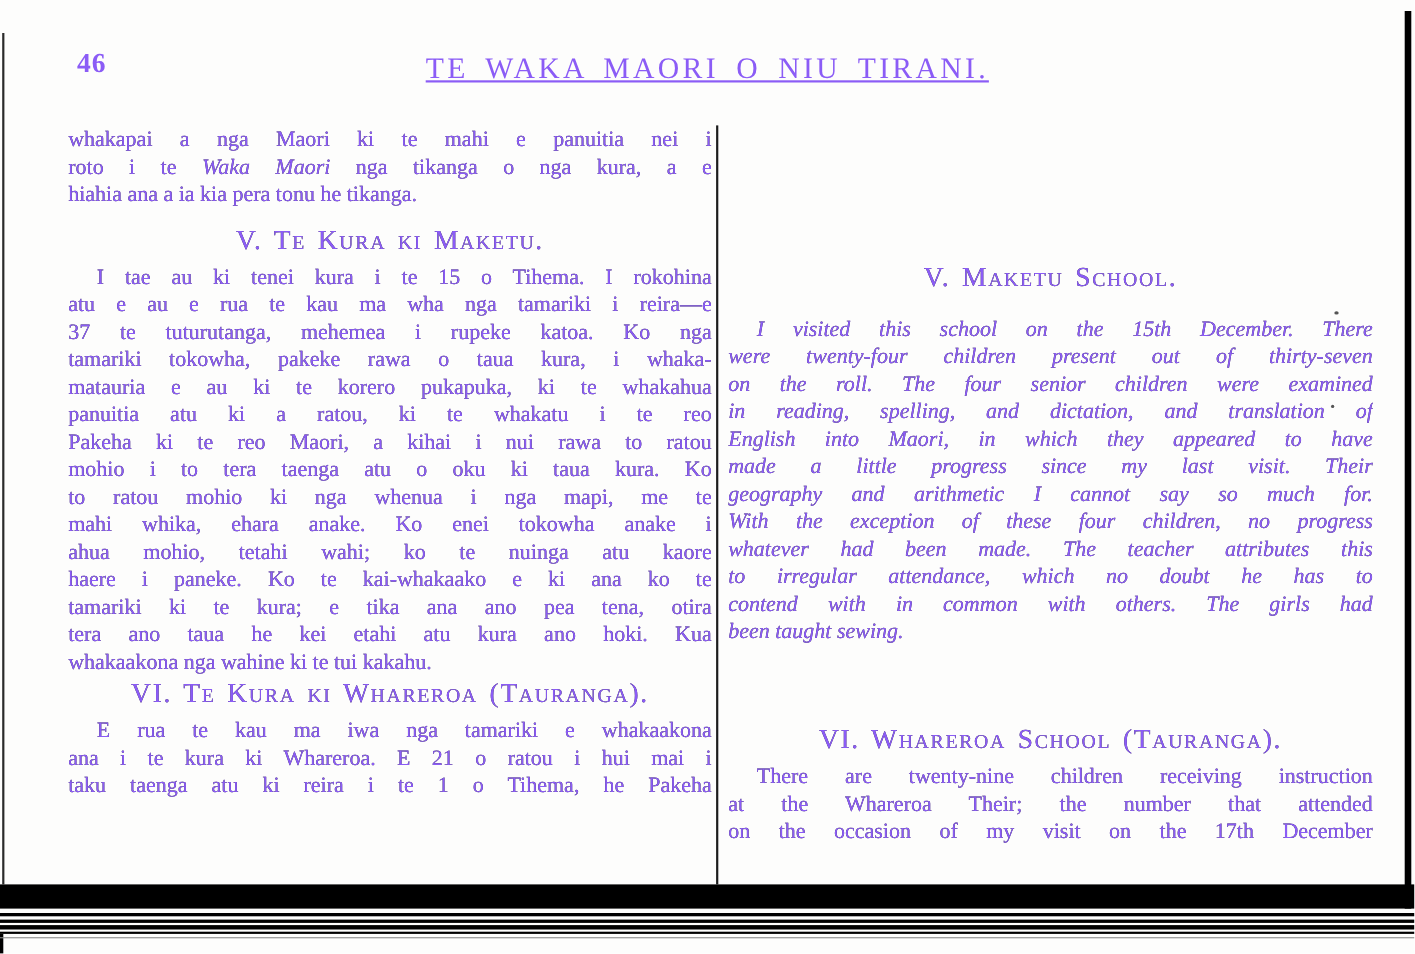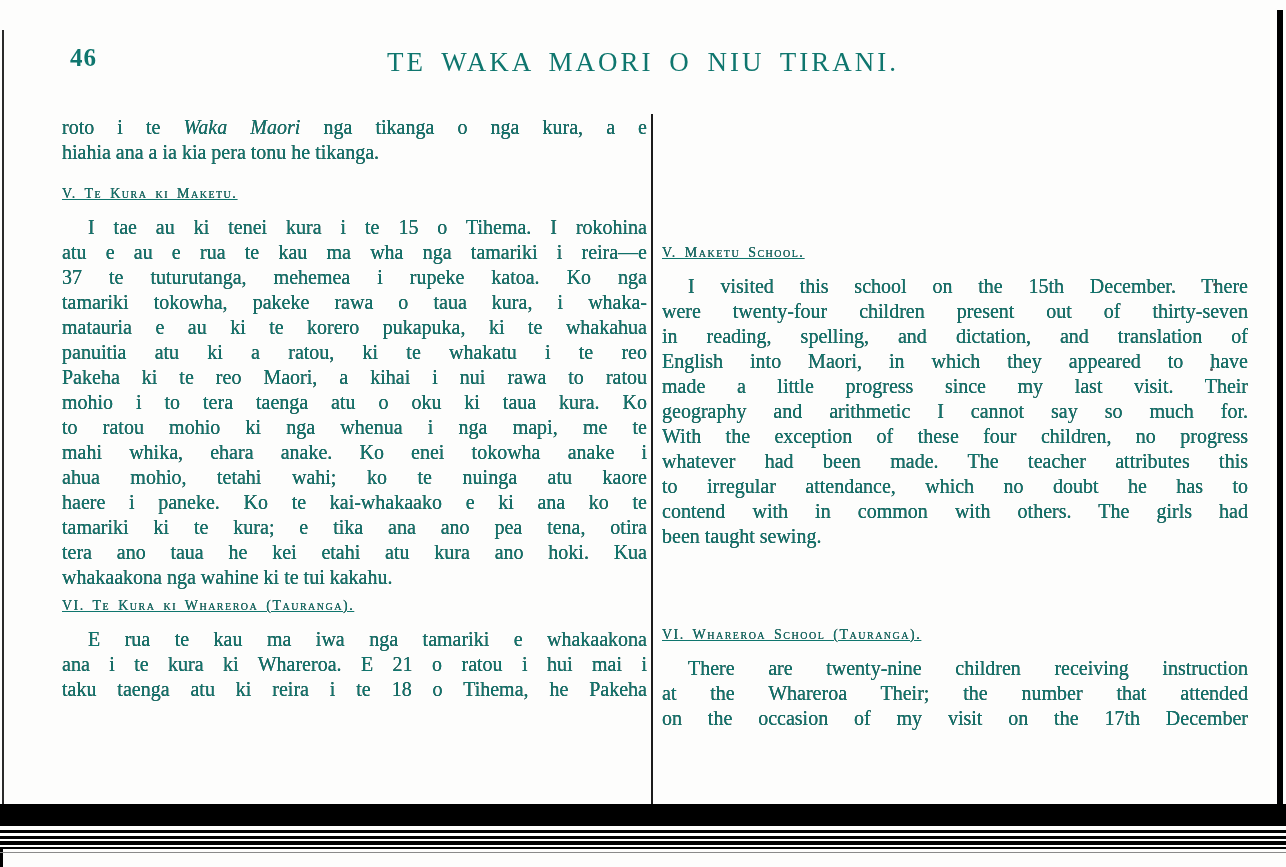--- a/index.html
+++ b/index.html
@@ -1,45 +1,45 @@
 <!DOCTYPE html>
 <html><head>
 <meta charset="utf-8">
 <style>
   html,body{margin:0;padding:0;background:#ffffff;}
   #page{
     position:relative;width:1286px;height:867px;background:#fdfdfc;overflow:hidden;
-    font-family:"Liberation Serif", serif;color:#0f766e;
+    font-family:"Liberation Serif", serif;color:#8b5cf6;
   }
   
   #page-num{position:absolute;left:70px;top:44px;font-size:25px;font-weight:700;letter-spacing:1px;}
-  #masthead{position:absolute;left:0;right:0;top:47px;text-align:center;font-size:27px;letter-spacing:3px;word-spacing:6px;font-weight:400;}
+  #masthead{position:absolute;left:0;right:0;top:47px;text-align:center;font-size:27px;letter-spacing:3px;word-spacing:6px;font-weight:400;text-decoration:underline;}
   
   .col{position:absolute;top:115px;}
   #col-left{left:62px;width:585px;}
   #col-right{left:662px;width:586px;}
   .line{
     width:100%;box-sizing:border-box;font-size:20px;line-height:25px;
     text-align:justify;text-align-last:justify;white-space:nowrap;overflow:hidden;
     text-shadow:0 0 .45px #222;
   }
   .line.last{text-align-last:left;}
   .line.first-indent{padding-left:26px;}
   .heading{
-    text-align:left;font-variant:small-caps;font-size:14px;line-height:28px;
-    letter-spacing:1.5px;word-spacing:3px;text-shadow:0 0 .45px #222;text-decoration:underline;
+    text-align:center;font-variant:small-caps;font-size:25px;line-height:28px;
+    letter-spacing:1.5px;word-spacing:3px;text-shadow:0 0 .45px #222;
   }
   .it{font-style:italic;}
   
   #col-left .b1{margin-top:15px;}
   #col-left .b2{margin-top:7px;}
   #col-left .b3{margin-top:2px;}
   #col-left .b4{margin-top:7px;}
   #col-right .b0{margin-top:124px;}
-  #col-right .b1{margin-top:7px;}
+  #col-right .b1{margin-top:20px;font-style:italic;}
   #col-right .b2{margin-top:72px;}
   #col-right .b3{margin-top:7px;}
   
   #divider{position:absolute;left:651px;top:114px;width:2px;height:690px;background:#1c1c1c;}
   #edge-left{position:absolute;left:2px;top:30px;width:2px;height:774px;background:#2a2a2a;}
   #edge-left-bottom{position:absolute;left:0;top:849px;width:3px;height:18px;background:#000;}
   #edge-right{position:absolute;left:1277px;top:10px;width:6px;height:816px;background:#000;}
   .bbar{position:absolute;left:0;width:1286px;background:#000;}
   #bar1{top:804px;height:22px;}
   #bar2{top:830px;height:3px;}
@@ -54,20 +54,21 @@
 </head>
 <body>
 
 <div id="page">
 
   <div id="page-num">46</div>
   <div id="masthead">TE WAKA MAORI O NIU TIRANI.</div>
 
   <div id="col-left" class="col">
       <div class="b0 para">
+        <div class="line">whakapai a nga Maori ki te mahi e panuitia nei i</div>
         <div class="line"><span>roto i te </span><span class="it">Waka Maori</span><span> nga tikanga o nga kura, a e</span></div>
         <div class="line last">hiahia ana a ia kia pera tonu he tikanga.</div>
       </div>
       <div class="b1 heading">V. Te Kura ki Maketu.</div>
       <div class="b2 para">
         <div class="line first-indent">I tae au ki tenei kura i te 15 o Tihema.  I rokohina</div>
         <div class="line">atu e au e rua te kau ma wha nga tamariki i reira—e</div>
         <div class="line">37 te tuturutanga, mehemea i rupeke katoa.  Ko nga</div>
         <div class="line">tamariki tokowha, pakeke rawa o taua kura, i whaka-</div>
         <div class="line">matauria e au ki te korero pukapuka, ki te whakahua</div>
@@ -79,28 +80,29 @@
         <div class="line">ahua mohio, tetahi wahi; ko te nuinga atu kaore</div>
         <div class="line">haere i paneke.  Ko te kai-whakaako e ki ana ko te</div>
         <div class="line">tamariki ki te kura; e tika ana ano pea tena, otira</div>
         <div class="line">tera ano taua he kei etahi atu kura ano hoki.  Kua</div>
         <div class="line last">whakaakona nga wahine ki te tui kakahu.</div>
       </div>
       <div class="b3 heading">VI. Te Kura ki Whareroa (Tauranga).</div>
       <div class="b4 para">
         <div class="line first-indent">E rua te kau ma iwa nga tamariki e whakaakona</div>
         <div class="line">ana i te kura ki Whareroa.  E 21 o ratou i hui mai i</div>
-        <div class="line">taku taenga atu ki reira i te 18 o Tihema, he Pakeha</div>
+        <div class="line">taku taenga atu ki reira i te 1 o Tihema, he Pakeha</div>
       </div>
     </div>
   <div id="col-right" class="col">
       <div class="b0 heading">V. Maketu School.</div>
       <div class="b1 para">
         <div class="line first-indent">I visited this school on the 15th December.  There</div>
         <div class="line">were twenty-four children present out of thirty-seven</div>
+        <div class="line">on the roll.  The four senior children were examined</div>
         <div class="line">in reading, spelling, and dictation, and translation of</div>
         <div class="line">English into Maori, in which they appeared to have</div>
         <div class="line">made a little progress since my last visit.  Their</div>
         <div class="line">geography and arithmetic I cannot say so much for.</div>
         <div class="line">With the exception of these four children, no progress</div>
         <div class="line">whatever had been made.  The teacher attributes this</div>
         <div class="line">to irregular attendance, which no doubt he has to</div>
         <div class="line">contend with in common with others.  The girls had</div>
         <div class="line last">been taught sewing.</div>
       </div>

